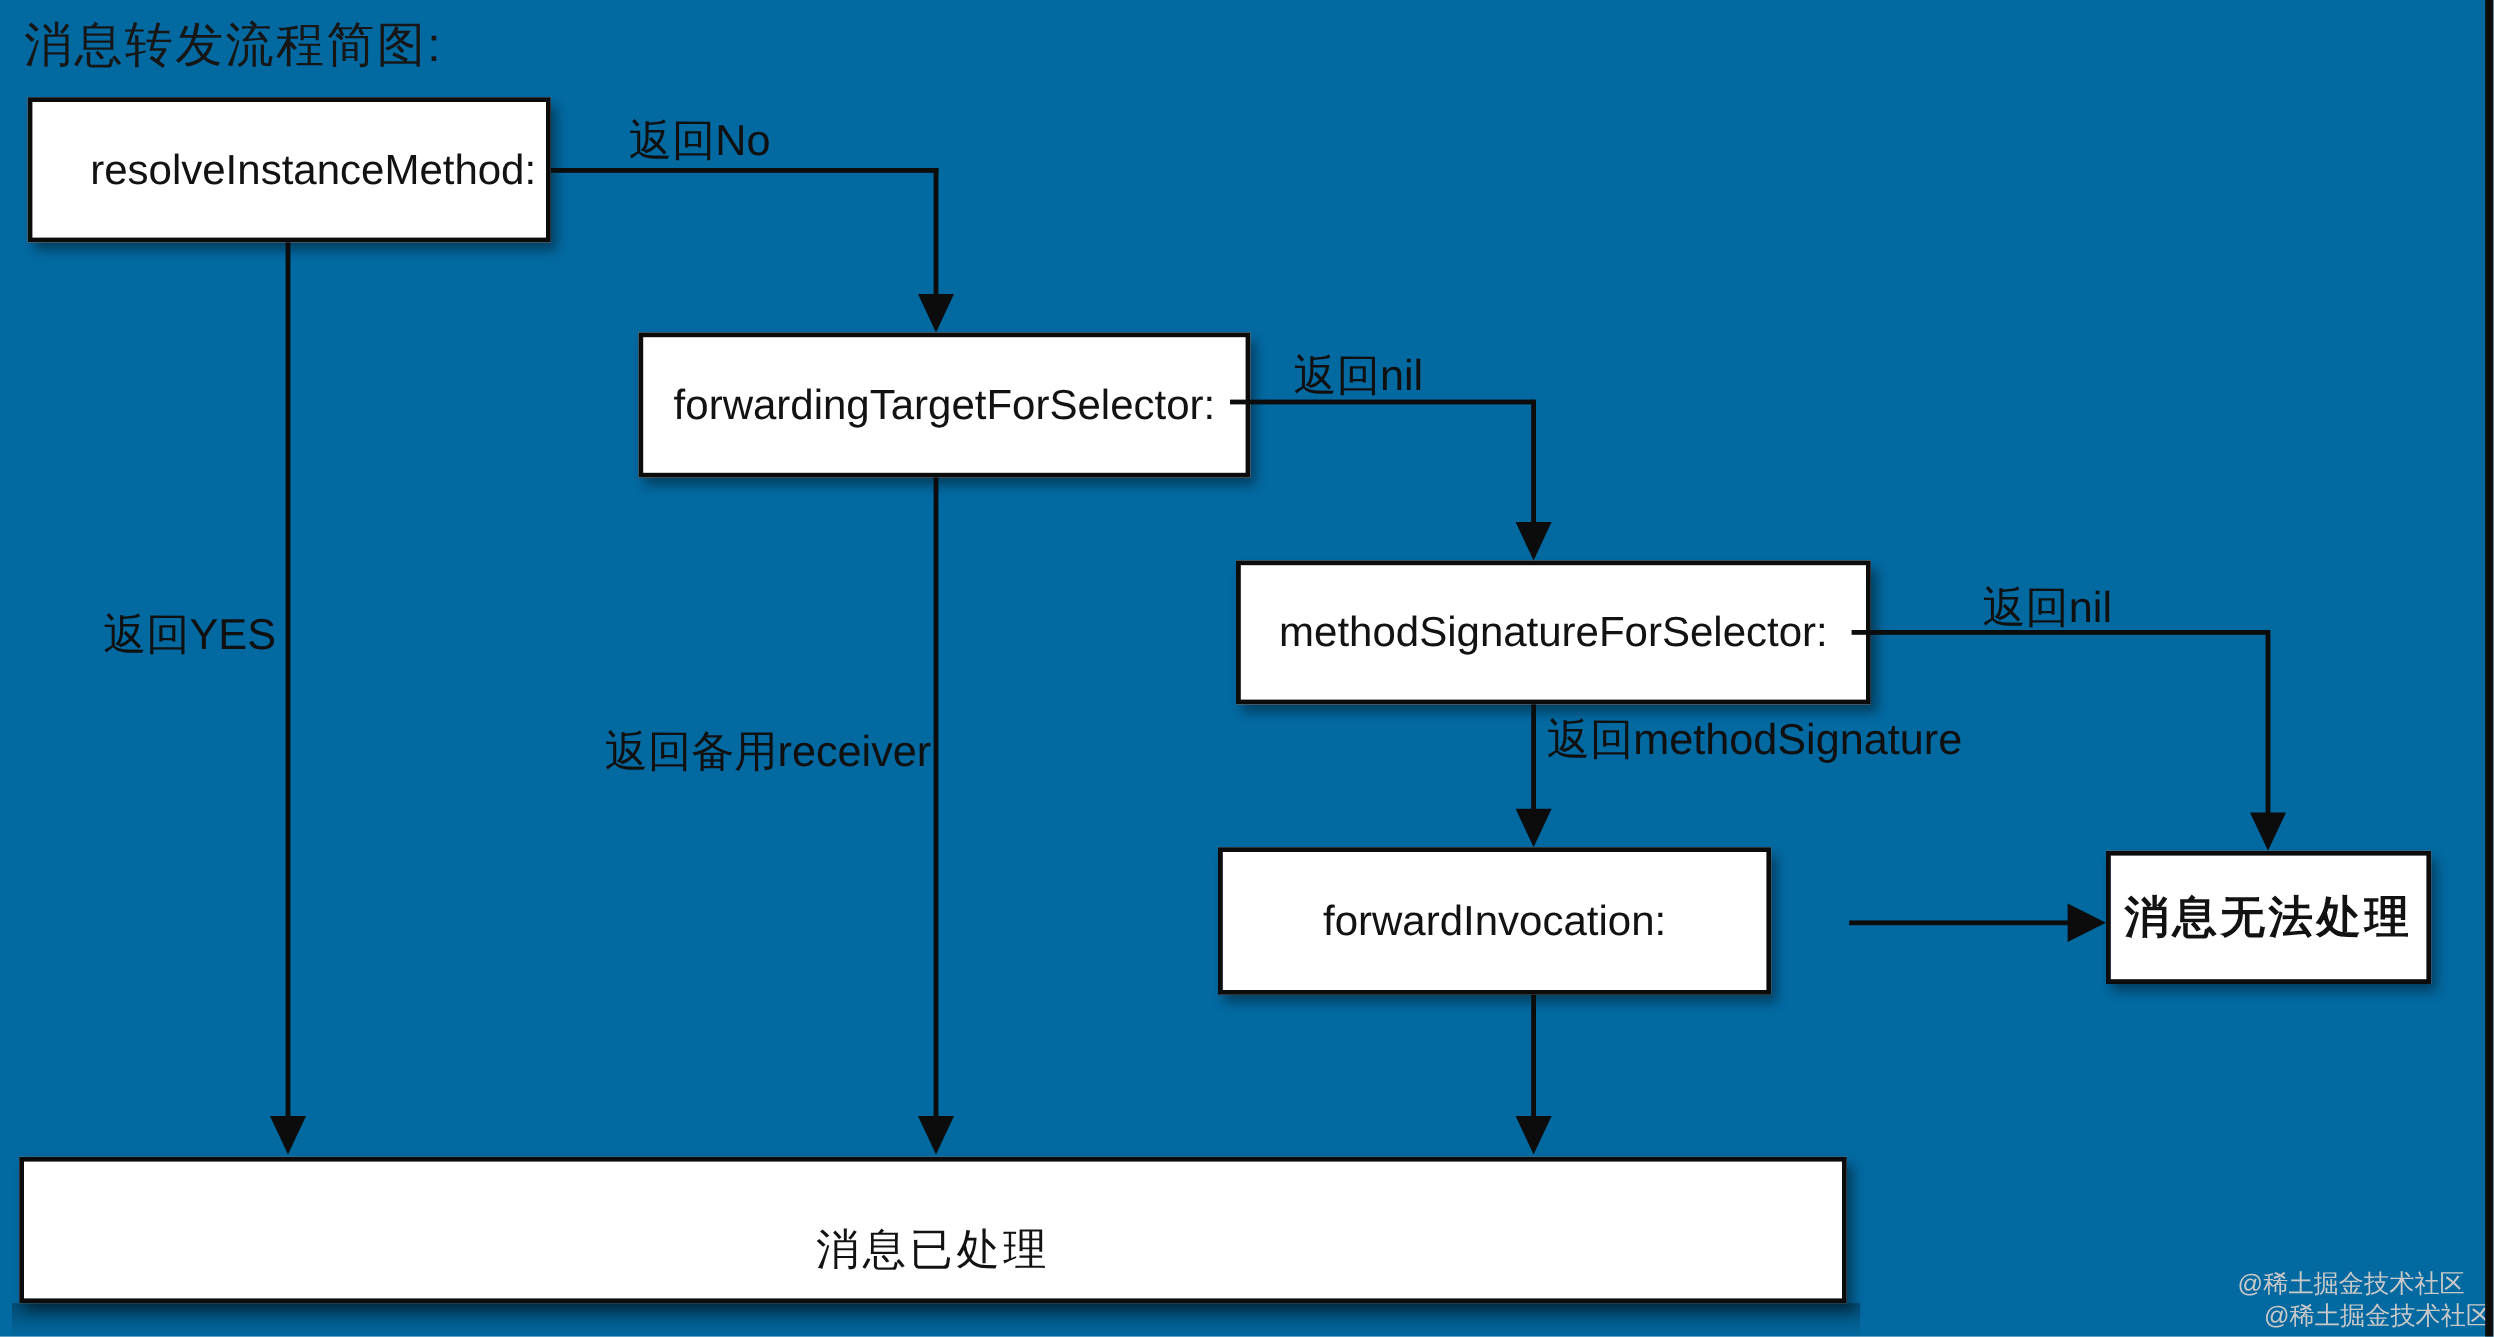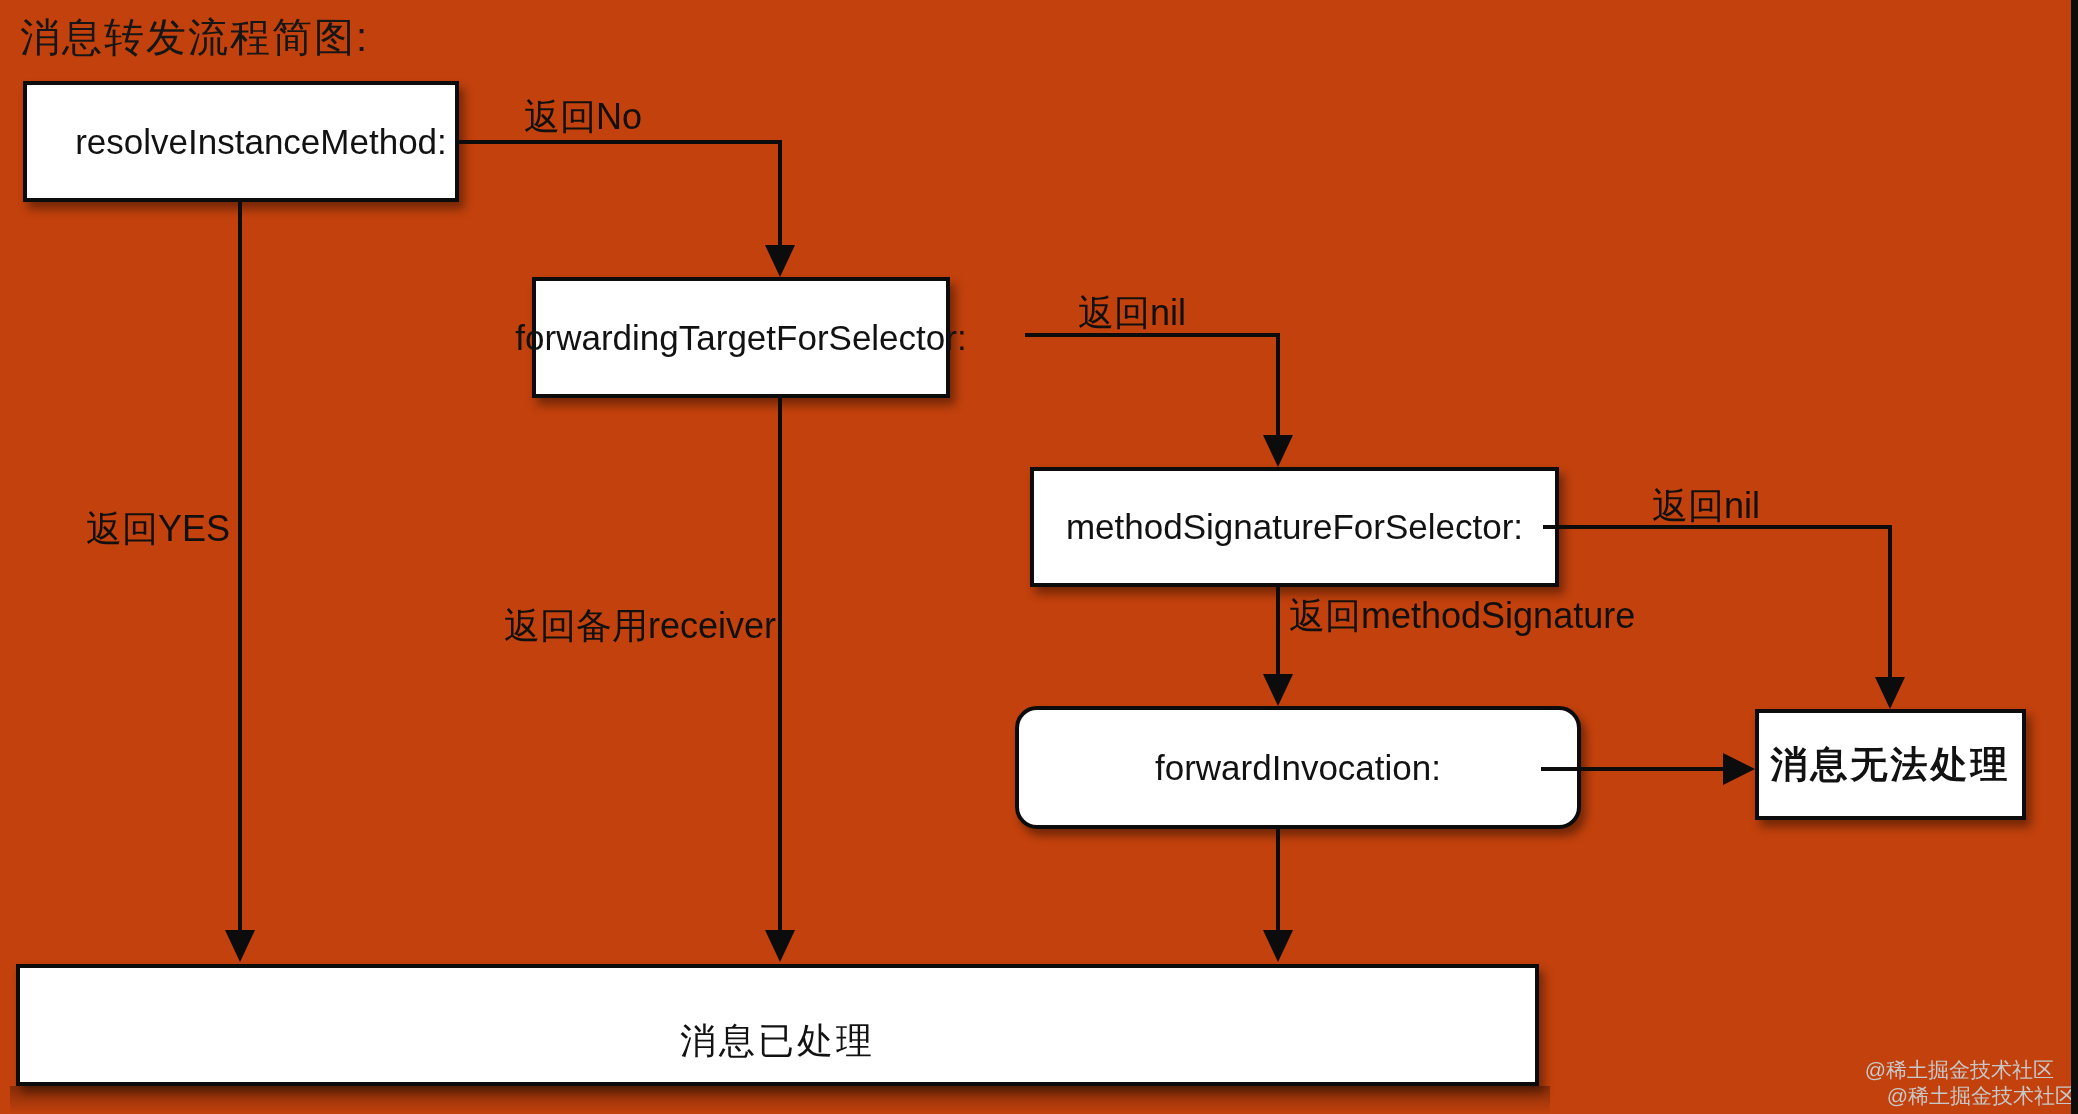--- a/index.html
+++ b/index.html
@@ -1,20 +1,20 @@
 <!DOCTYPE html>
 <html><head>
 <meta charset="utf-8">
 <style>
   html, body { margin: 0; padding: 0; background: #ffffff; }
   #canvas {
     position: relative;
     width: 2078px;
     height: 1114px;
-    background: #c2410c;
+    background: #0369a1;
     overflow: hidden;
     font-family: "Liberation Sans", "DejaVu Sans", sans-serif;
     color: #101010;
   }
   .title {
     position: absolute;
     left: 20px; top: 10px;
     font-size: 40px;
     letter-spacing: 2px;
     color: #161616;
@@ -26,23 +26,23 @@
     background: #ffffff;
     border: 4px solid #0c0c0c;
     box-shadow: 5px 7px 9px rgba(0,0,0,0.40);
     display: flex;
     align-items: center;
     justify-content: center;
     white-space: nowrap;
   }
   .node .lbl { font-size: 35px; color: #121212; }
   .node-resolve        { left: 23px;   top: 81px;  width: 436px;  height: 121px; padding-left: 40px; }
-  .node-forwarding     { left: 532px;  top: 277px; width: 418px;  height: 121px; }
+  .node-forwarding     { left: 532px;  top: 277px; width: 510px;  height: 121px; }
   .node-signature      { left: 1030px; top: 467px; width: 529px;  height: 120px; }
-  .node-invocation     { left: 1015px; top: 706px; width: 566px;  height: 123px; border-radius: 22px; }
+  .node-invocation     { left: 1015px; top: 706px; width: 461px;  height: 123px; }
   .node-unhandled      { left: 1755px; top: 709px; width: 271px;  height: 111px; }
   .node-unhandled .lbl { font-size: 37px; font-weight: 700; letter-spacing: 3px; }
   .node-handled        { left: 16px;   top: 964px; width: 1523px; height: 122px; }
   .node-handled .lbl   { font-size: 36px; letter-spacing: 3px; margin-top: 32px; }
 
   .line { position: absolute; background: #0c0c0c; }
   
   .seg-no-h     { left: 459px;  top: 140px; width: 323px; height: 4px; }
   .seg-nil1-h   { left: 1025px; top: 333px; width: 253px; height: 4px; }
   .seg-nil2-h   { left: 1543px; top: 525px; width: 347px; height: 4px; }

